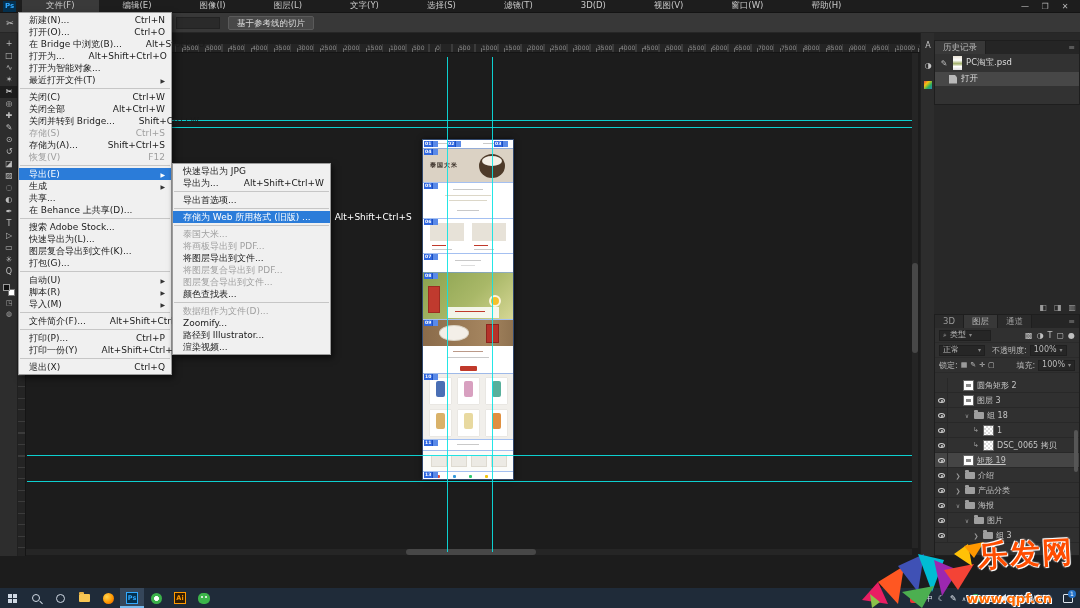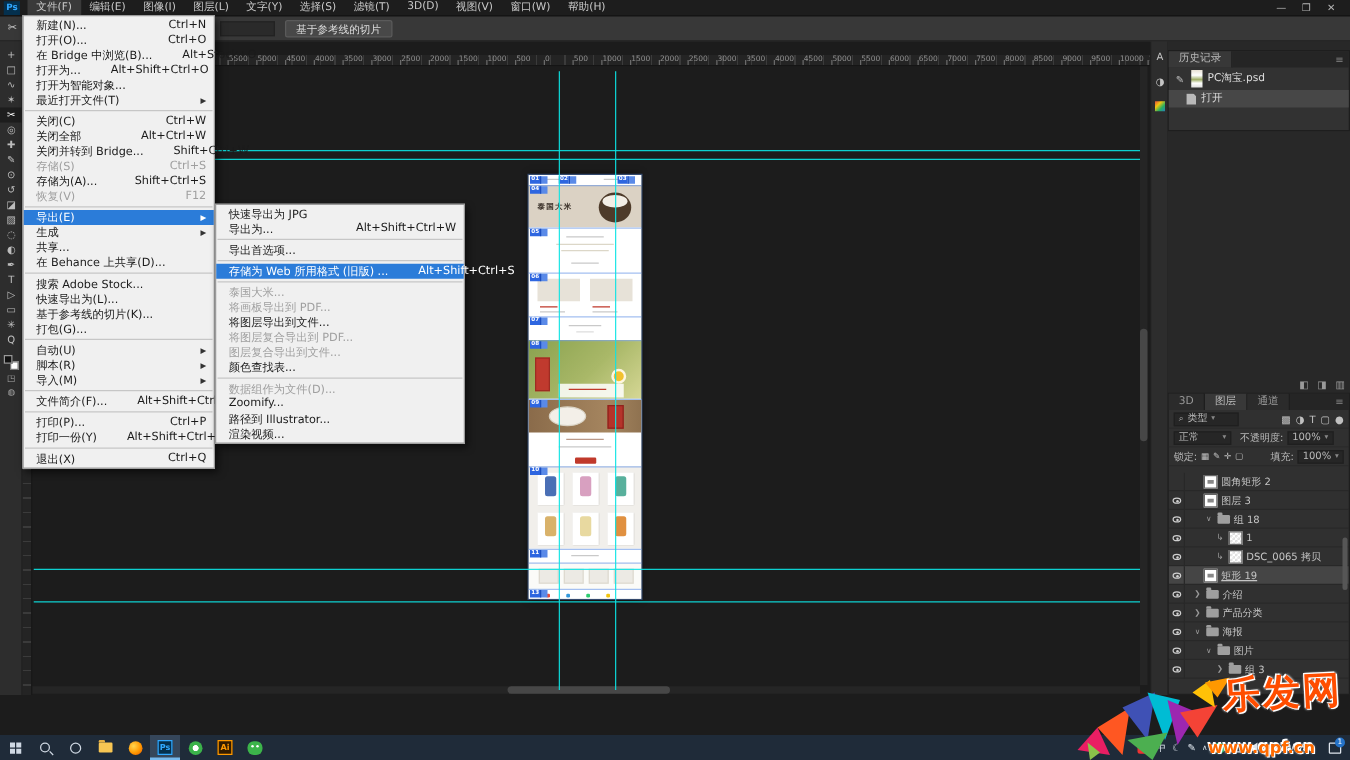--- a/index.html
+++ b/index.html
@@ -5,21 +5,21 @@
   *{box-sizing:border-box;margin:0;padding:0}
   html,body{background:#000}
   .screen{position:relative;width:1080px;height:608px;overflow:hidden;
     font-family:"DejaVu Sans","Liberation Sans",sans-serif;background:#1c1c1c;color:#ccc}
 
   
   .menubar{position:absolute;left:0;top:0;width:1080px;height:13px;background:#1d1d1d;
     display:flex;align-items:center;font-size:8.5px;color:#c9c9c9;z-index:45;border-bottom:1px solid #141414}
   .ps-logo{width:13px;height:11px;background:#04304e;color:#31a8ff;font-size:7px;font-weight:bold;
     display:flex;align-items:center;justify-content:center;margin:0 6px 0 3px}
-  .mb-item{padding:1px 7px;white-space:nowrap;cursor:default}
+  .mb-item{padding:1px 24px;white-space:nowrap;cursor:default}
   .mb-item.open{background:#3a3a3a}
   .win-controls{margin-left:auto;display:flex;gap:6px;padding-right:8px;color:#b5b5b5;font-size:8px}
   .win-controls span{width:14px;text-align:center}
 
   
   .optionsbar{position:absolute;left:0;top:13px;width:1080px;height:20px;background:#383838;
     border-bottom:1px solid #262626;display:flex;align-items:center;font-size:8.5px;color:#9a9a9a;z-index:10}
   .opt-toolicon{width:14px;height:14px;margin:0 3px 0 3px;color:#cfcfcf;font-size:9px;text-align:center;line-height:14px}
   .opt-sep{width:1px;height:14px;background:#2b2b2b;margin-right:4px}
   .opt-label{margin-left:128px;color:#8a8a8a}
@@ -718,21 +718,21 @@
         <span class="lbl">在 Behance 上共享(D)...</span>
       </div>
       <div class="msep"></div>
       <div class="mi">
         <span class="lbl">搜索 Adobe Stock...</span>
       </div>
       <div class="mi">
         <span class="lbl">快速导出为(L)...</span>
       </div>
       <div class="mi">
-        <span class="lbl">基于参考线的切片(K)...</span>
+        <span class="lbl">图层复合导出到文件(K)...</span>
       </div>
       <div class="mi">
         <span class="lbl">打包(G)...</span>
       </div>
       <div class="msep"></div>
       <div class="mi">
         <span class="lbl">自动(U)</span>
         <span class="arr">▶</span>
       </div>
       <div class="mi">
@@ -756,21 +756,21 @@
       <div class="mi">
         <span class="lbl">打印一份(Y)</span>
         <span class="sc">Alt+Shift+Ctrl+P</span>
       </div>
       <div class="msep"></div>
       <div class="mi">
         <span class="lbl">退出(X)</span>
         <span class="sc">Ctrl+Q</span>
       </div>
     </div>
-  <div class="menu" style="left:172px;top:163px;width:200px;z-index:51">
+  <div class="menu" style="left:172px;top:163px;width:159px;z-index:51">
       <div class="mi">
         <span class="lbl">快速导出为 JPG</span>
       </div>
       <div class="mi">
         <span class="lbl">导出为...</span>
         <span class="sc">Alt+Shift+Ctrl+W</span>
       </div>
       <div class="msep"></div>
       <div class="mi">
         <span class="lbl">导出首选项...</span>

